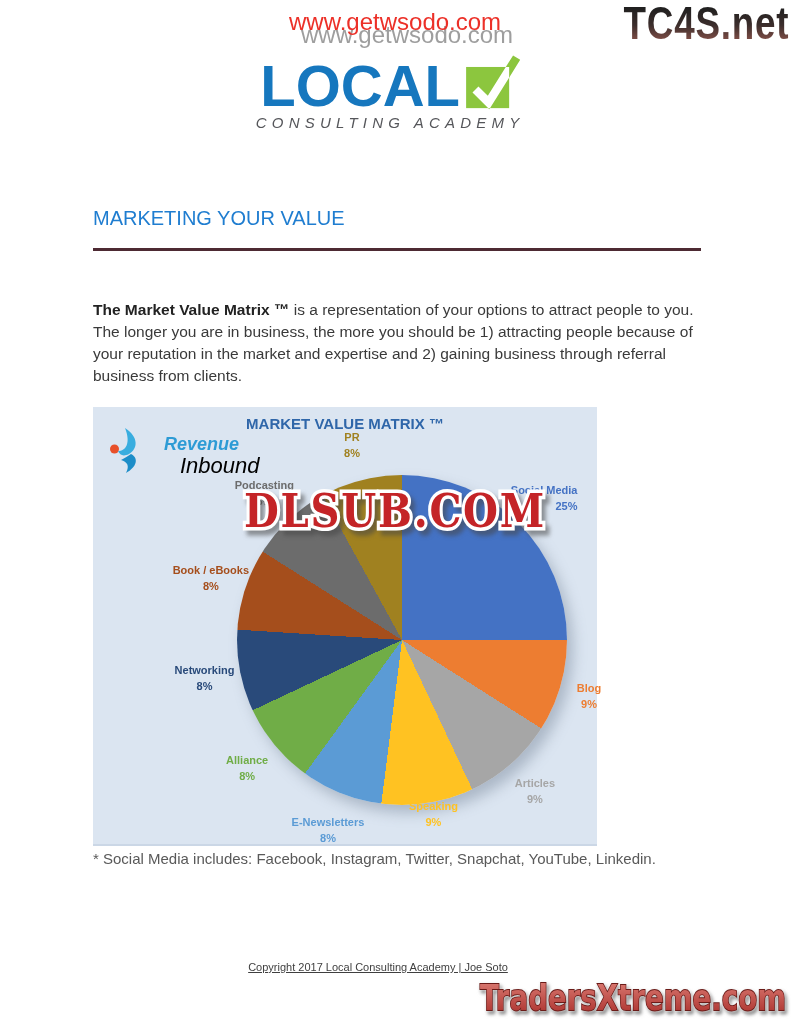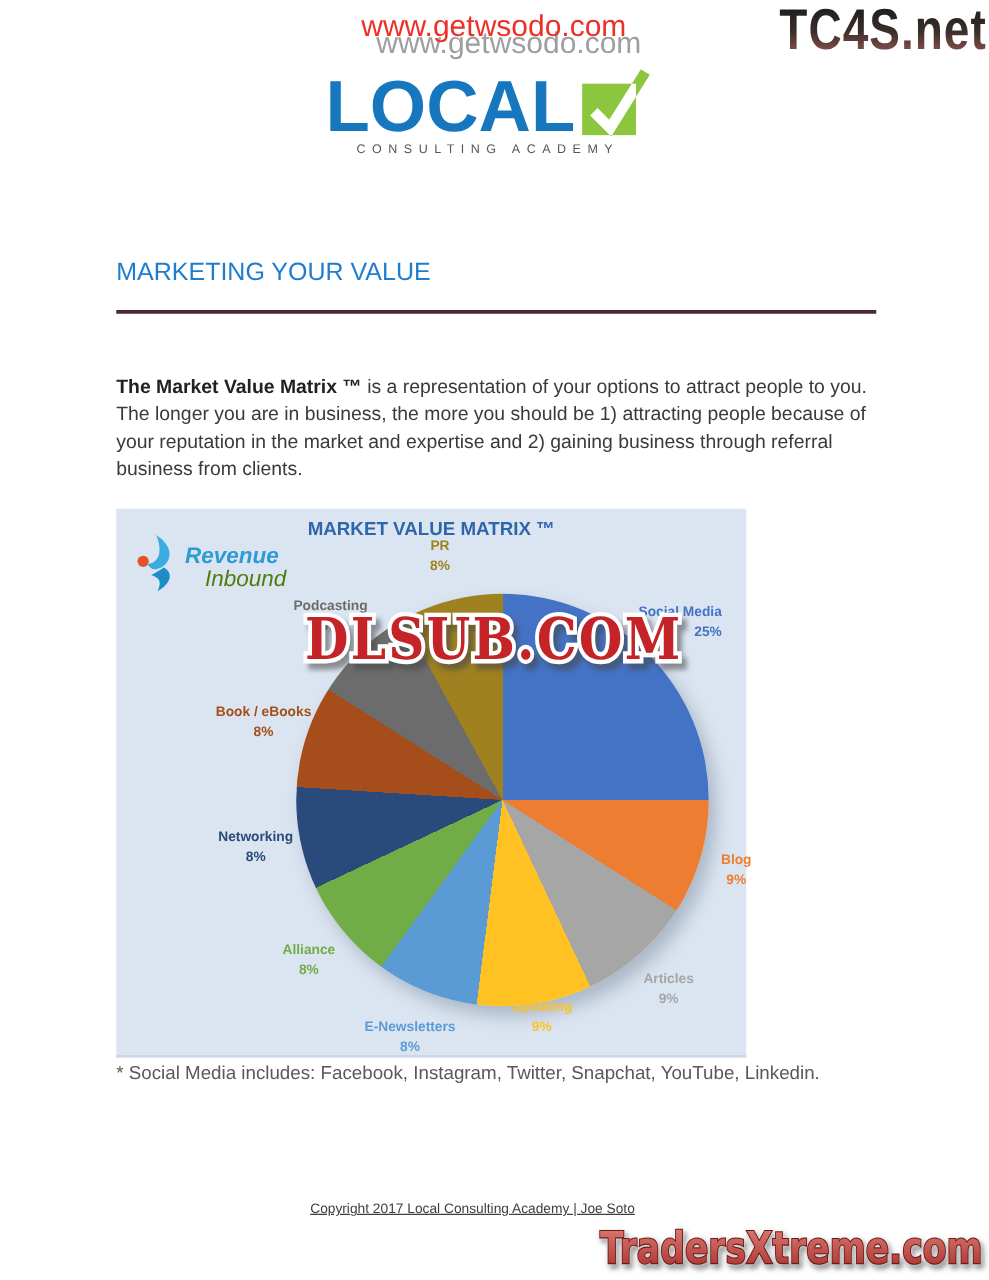--- a/index.html
+++ b/index.html
@@ -21,37 +21,37 @@
       background:linear-gradient(180deg,#1f1f1f 15%,#3c2e2c 55%,#7a4b44 85%,#8d6156 100%);
       -webkit-background-clip:text;background-clip:text;
       -webkit-text-fill-color:transparent;color:transparent;
     }
   }
   
   .logo{position:absolute;top:50px;left:50%;transform:translateX(-52%);text-align:center;z-index:1;}
   .logo-row{display:flex;align-items:flex-end;justify-content:center;gap:4px;}
   .logo-word{font-size:58px;font-weight:800;color:#1677be;line-height:.78;letter-spacing:0;}
   .logo-check{width:56px;height:58px;position:relative;top:2px;}
-  .logo-sub{margin-top:6px;font-size:10px;font-weight:300;color:#55565a;letter-spacing:5.2px;white-space:nowrap;}
+  .logo-sub{margin-top:6px;font-size:15px;font-weight:300;color:#55565a;letter-spacing:5.2px;white-space:nowrap;font-style:italic;}
   
   .page-title{position:absolute;left:93px;top:207px;font-size:20px;color:#1f7dd0;}
   .title-rule{position:absolute;left:93px;top:248px;width:608px;height:3px;background:#4d2a33;}
   
   .intro{position:absolute;left:93px;top:283px;width:616px;font-size:15.5px;line-height:1.43;color:#3a3a3a;}
   .intro b{font-weight:bold;color:#222;}
   
   .chart-panel{
     position:absolute;left:93px;top:407px;width:504px;height:437px;
     background:#dbe5f1;border-bottom:2px solid #cbd7e6;z-index:1;
   }
   .chart-title{position:absolute;left:0;right:0;top:8px;text-align:center;font-size:15px;font-weight:bold;color:#2f66a9;}
-  .ri-logo{position:absolute;left:16px;top:20px;display:flex;align-items:flex-start;gap:5px;}
+  .ri-logo{position:absolute;left:16px;top:20px;display:flex;align-items:flex-start;gap:21px;}
   .ri-text{font-style:italic;line-height:1.05;margin-top:8px;}
   .ri-name{font-size:18px;font-weight:bold;color:#2d9bd5;display:block;}
-  .ri-sub{font-size:18px;color:#4d7c0f;display:block;margin-left:16px;}
+  .ri-sub{font-size:22px;color:#000000;display:block;margin-left:16px;}
   .pie{
     position:absolute;left:144px;top:68px;width:330px;height:330px;border-radius:50%;
     box-shadow:6px 8px 14px rgba(100,115,135,.40);
   }
   .pie-label{
     position:absolute;transform:translate(-50%,-50%);text-align:center;
     font-size:11px;font-weight:bold;line-height:1.45;white-space:nowrap;z-index:2;
   }
   .pie-label span{display:block;}
   .dlsub{position:absolute;left:140px;top:64px;z-index:5;}

